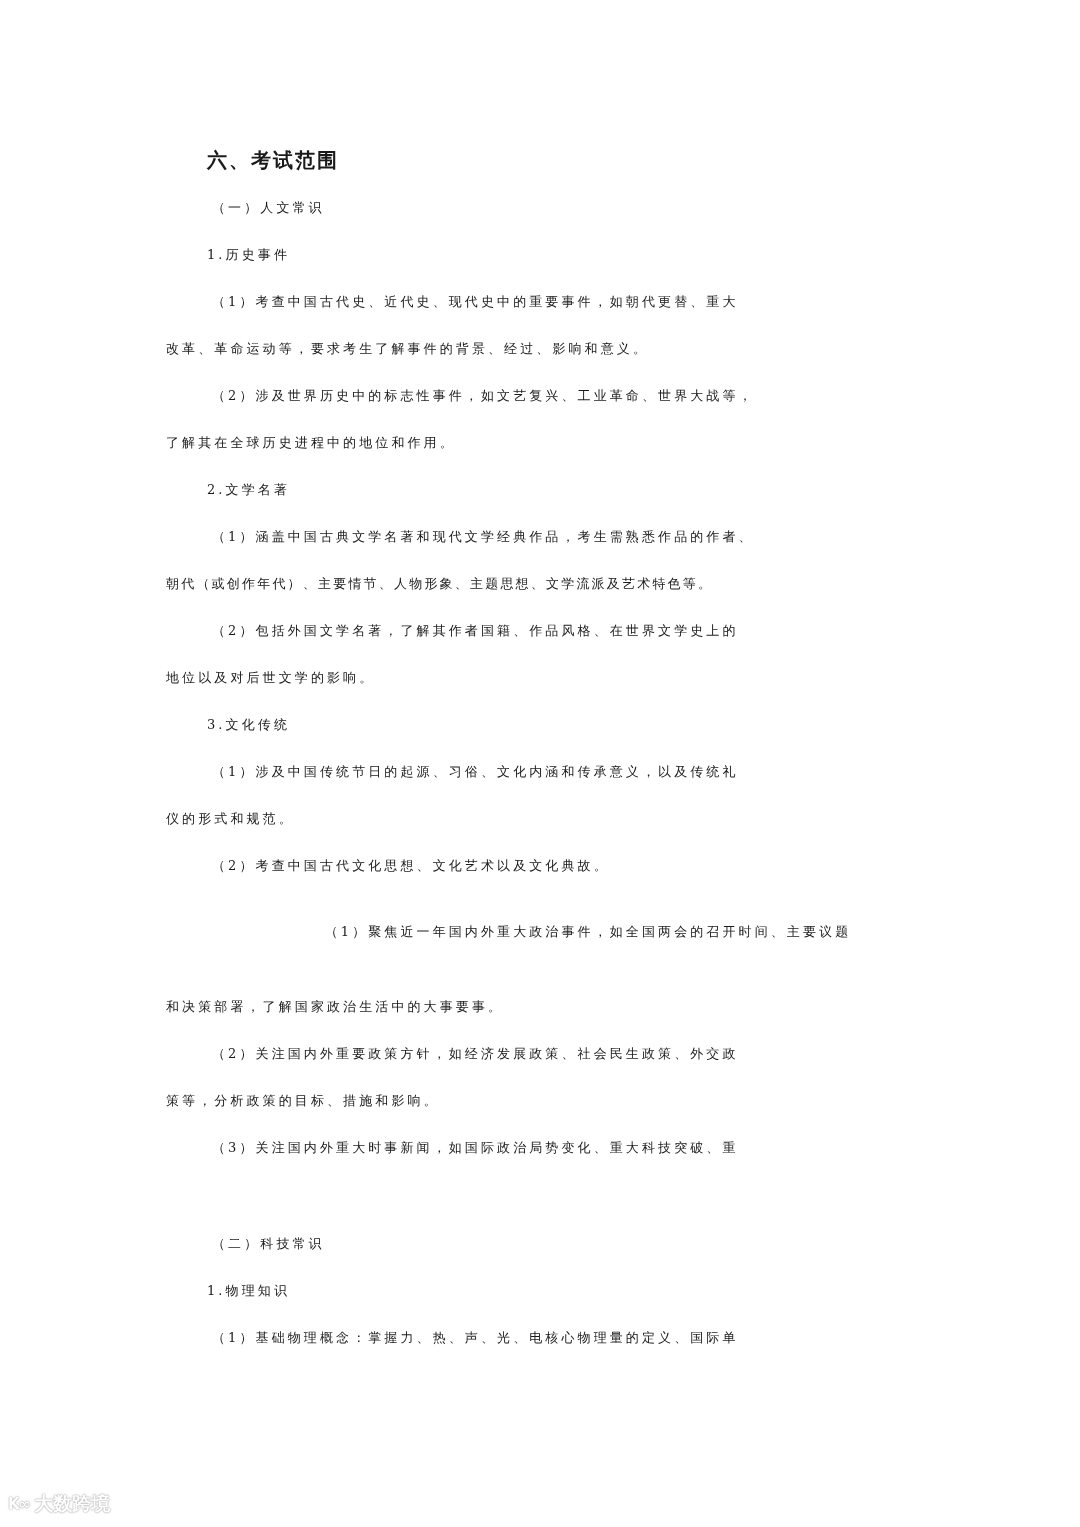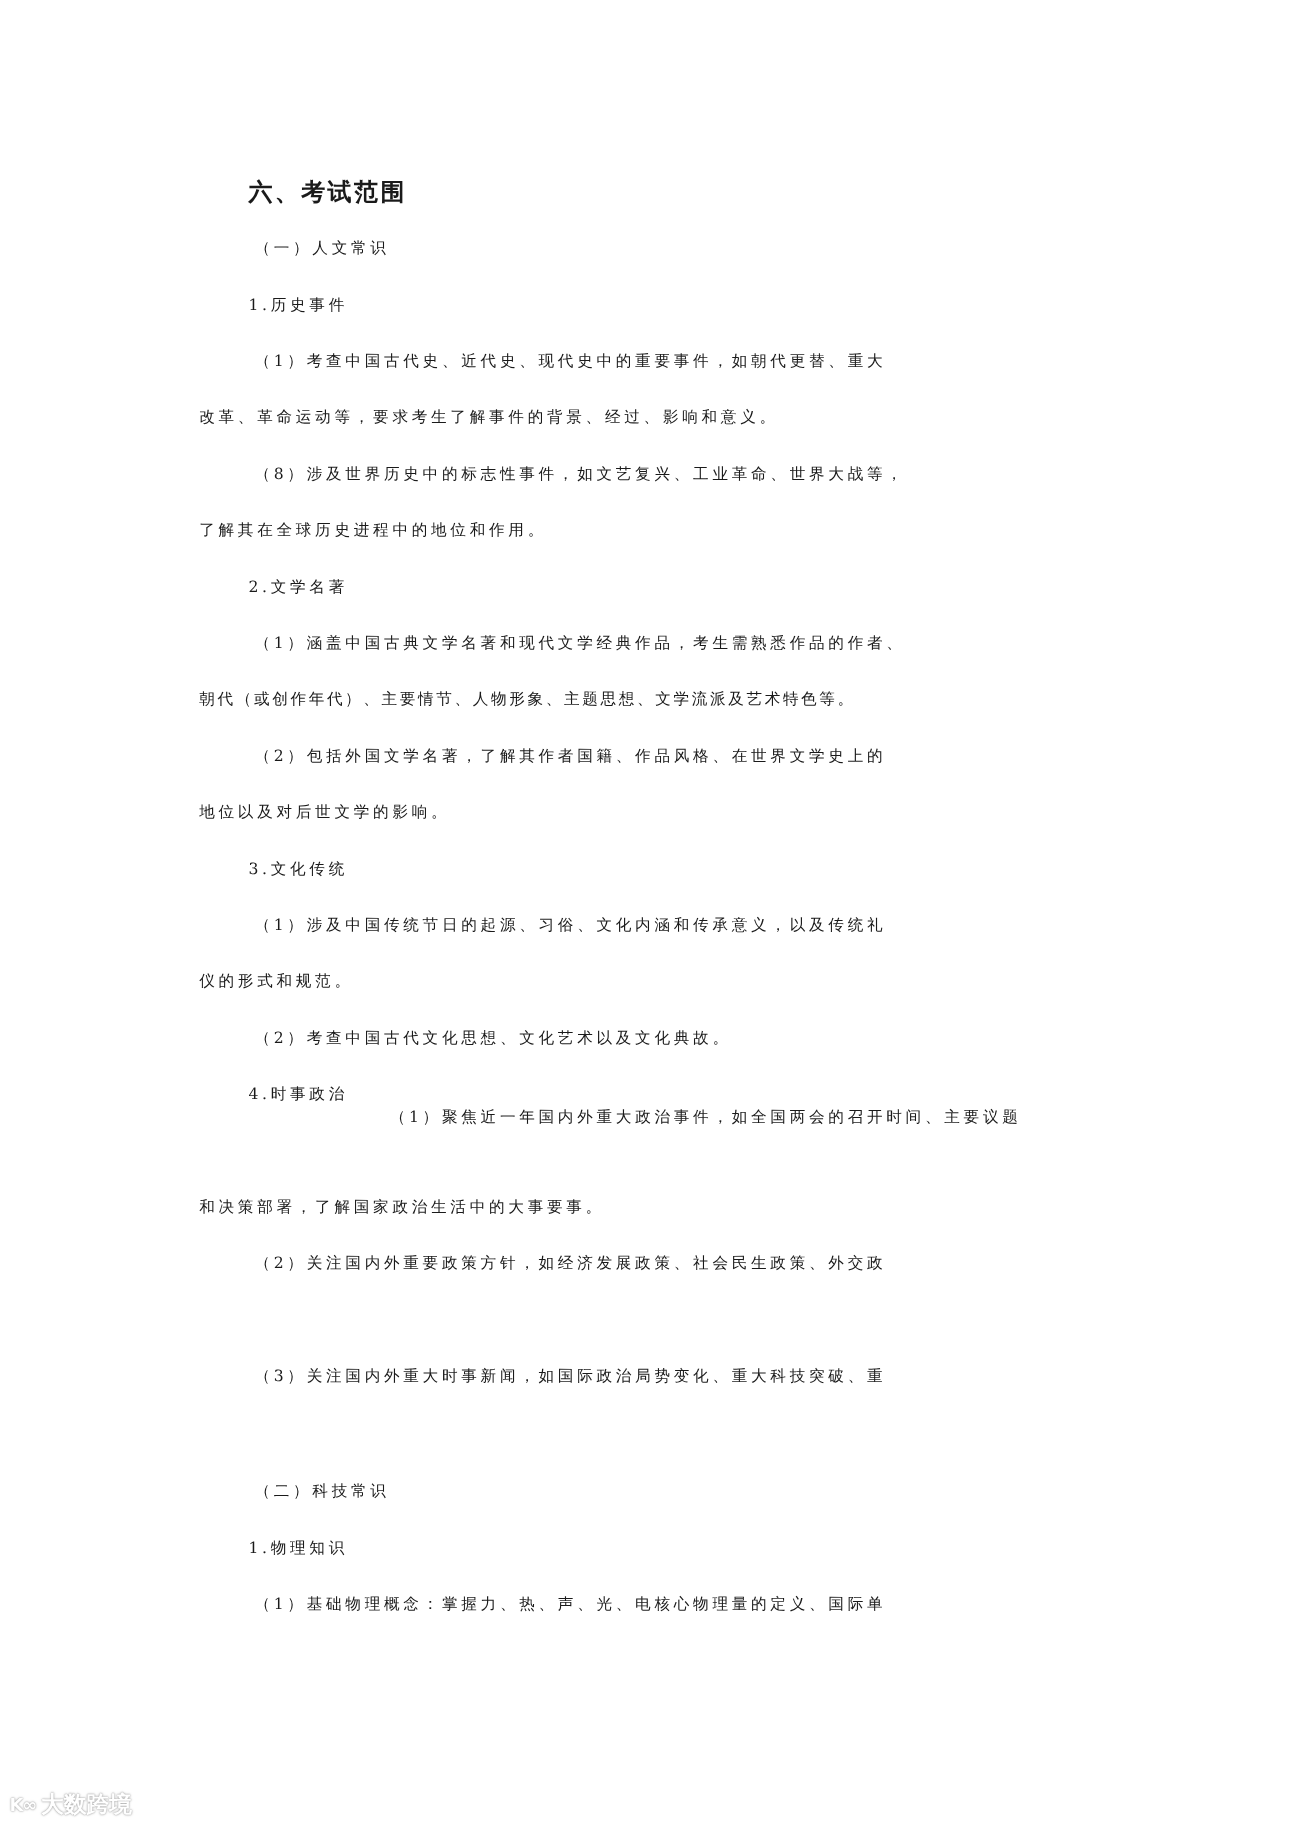--- a/index.html
+++ b/index.html
@@ -64,38 +64,38 @@
 
 <div class="page">
 
   <div class="line heading indent" style="top:148px;">六、考试范围</div>
 
   <div class="line sub-indent" style="top:196px;">（一）人文常识</div>
 
   <div class="line indent" style="top:243px;">1.历史事件</div>
   <div class="line sub-indent" style="top:290px;">（1）考查中国古代史、近代史、现代史中的重要事件，如朝代更替、重大</div>
   <div class="line" style="top:337px;">改革、革命运动等，要求考生了解事件的背景、经过、影响和意义。</div>
-  <div class="line sub-indent" style="top:384px;">（8）涉及世界历史中的标志性事件，如文艺复兴、工业革命、世界大战等，</div>
+  <div class="line sub-indent" style="top:384px;">（2）涉及世界历史中的标志性事件，如文艺复兴、工业革命、世界大战等，</div>
   <div class="line" style="top:431px;">了解其在全球历史进程中的地位和作用。</div>
 
   <div class="line indent" style="top:478px;">2.文学名著</div>
   <div class="line sub-indent" style="top:525px;">（1）涵盖中国古典文学名著和现代文学经典作品，考生需熟悉作品的作者、</div>
   <div class="line" style="top:572px;letter-spacing:2.2px;">朝代（或创作年代）、主要情节、人物形象、主题思想、文学流派及艺术特色等。</div>
   <div class="line sub-indent" style="top:619px;">（2）包括外国文学名著，了解其作者国籍、作品风格、在世界文学史上的</div>
   <div class="line" style="top:666px;">地位以及对后世文学的影响。</div>
 
   <div class="line indent" style="top:713px;">3.文化传统</div>
   <div class="line sub-indent" style="top:760px;">（1）涉及中国传统节日的起源、习俗、文化内涵和传承意义，以及传统礼</div>
   <div class="line" style="top:807px;">仪的形式和规范。</div>
   <div class="line sub-indent" style="top:854px;">（2）考查中国古代文化思想、文化艺术以及文化典故。</div>
 
-  <div class="line indent" style="top:901px;">4.时事政治</div>
   <div class="line sub-indent" style="top:920px;text-align:center;">（1）聚焦近一年国内外重大政治事件，如全国两会的召开时间、主要议题</div>
   <div class="line" style="top:995px;">和决策部署，了解国家政治生活中的大事要事。</div>
   <div class="line sub-indent" style="top:1042px;">（2）关注国内外重要政策方针，如经济发展政策、社会民生政策、外交政</div>
+  <div class="line" style="top:1089px;">策等，分析政策的目标、措施和影响。</div>
   <div class="line sub-indent" style="top:1136px;">（3）关注国内外重大时事新闻，如国际政治局势变化、重大科技突破、重</div>
 
   <div class="line sub-indent" style="top:1232px;">（二）科技常识</div>
   <div class="line indent" style="top:1279px;">1.物理知识</div>
   <div class="line sub-indent" style="top:1326px;">（1）基础物理概念：掌握力、热、声、光、电核心物理量的定义、国际单</div>
 
   <div class="watermark">
     <span class="wm-logo">K∞</span>
     <span>大数跨境</span>
   </div>

